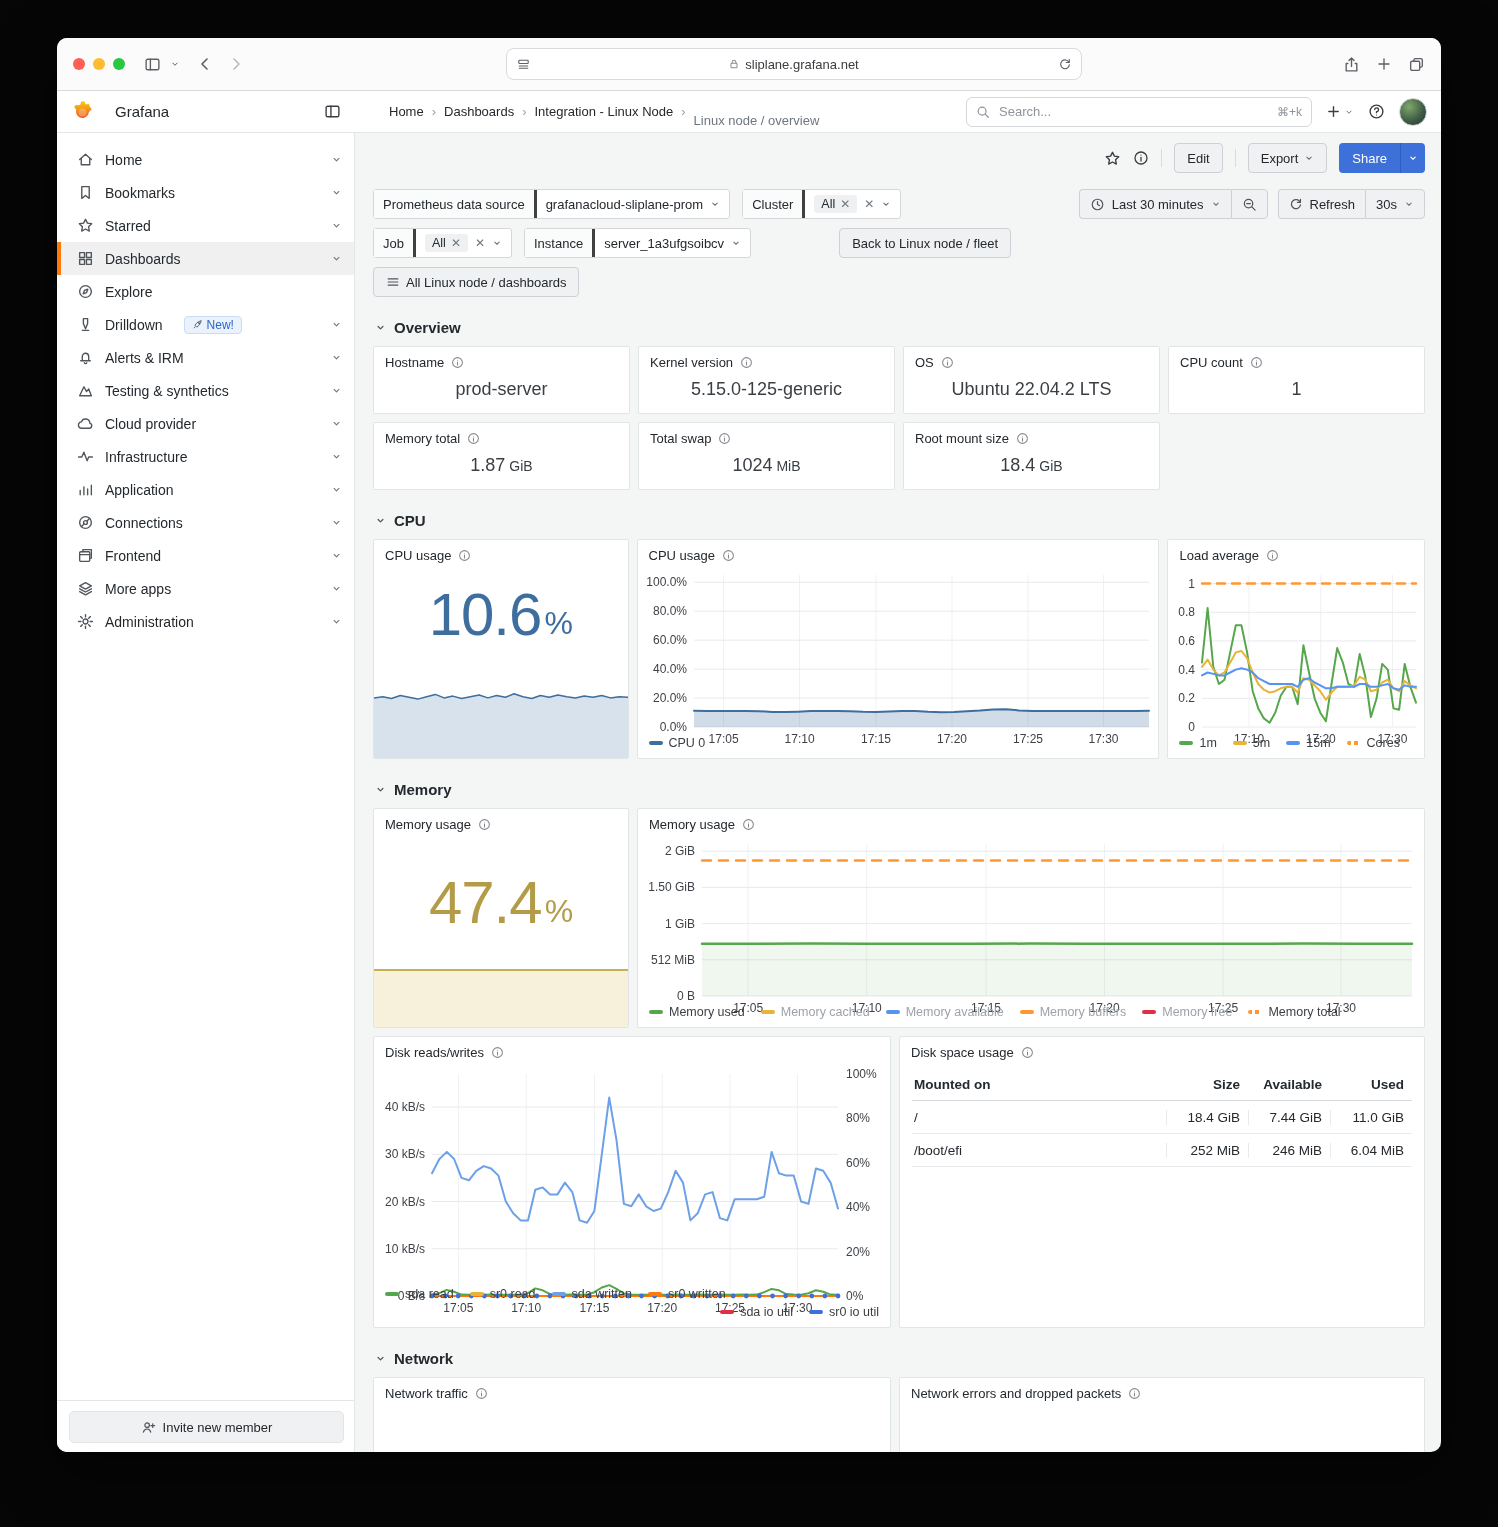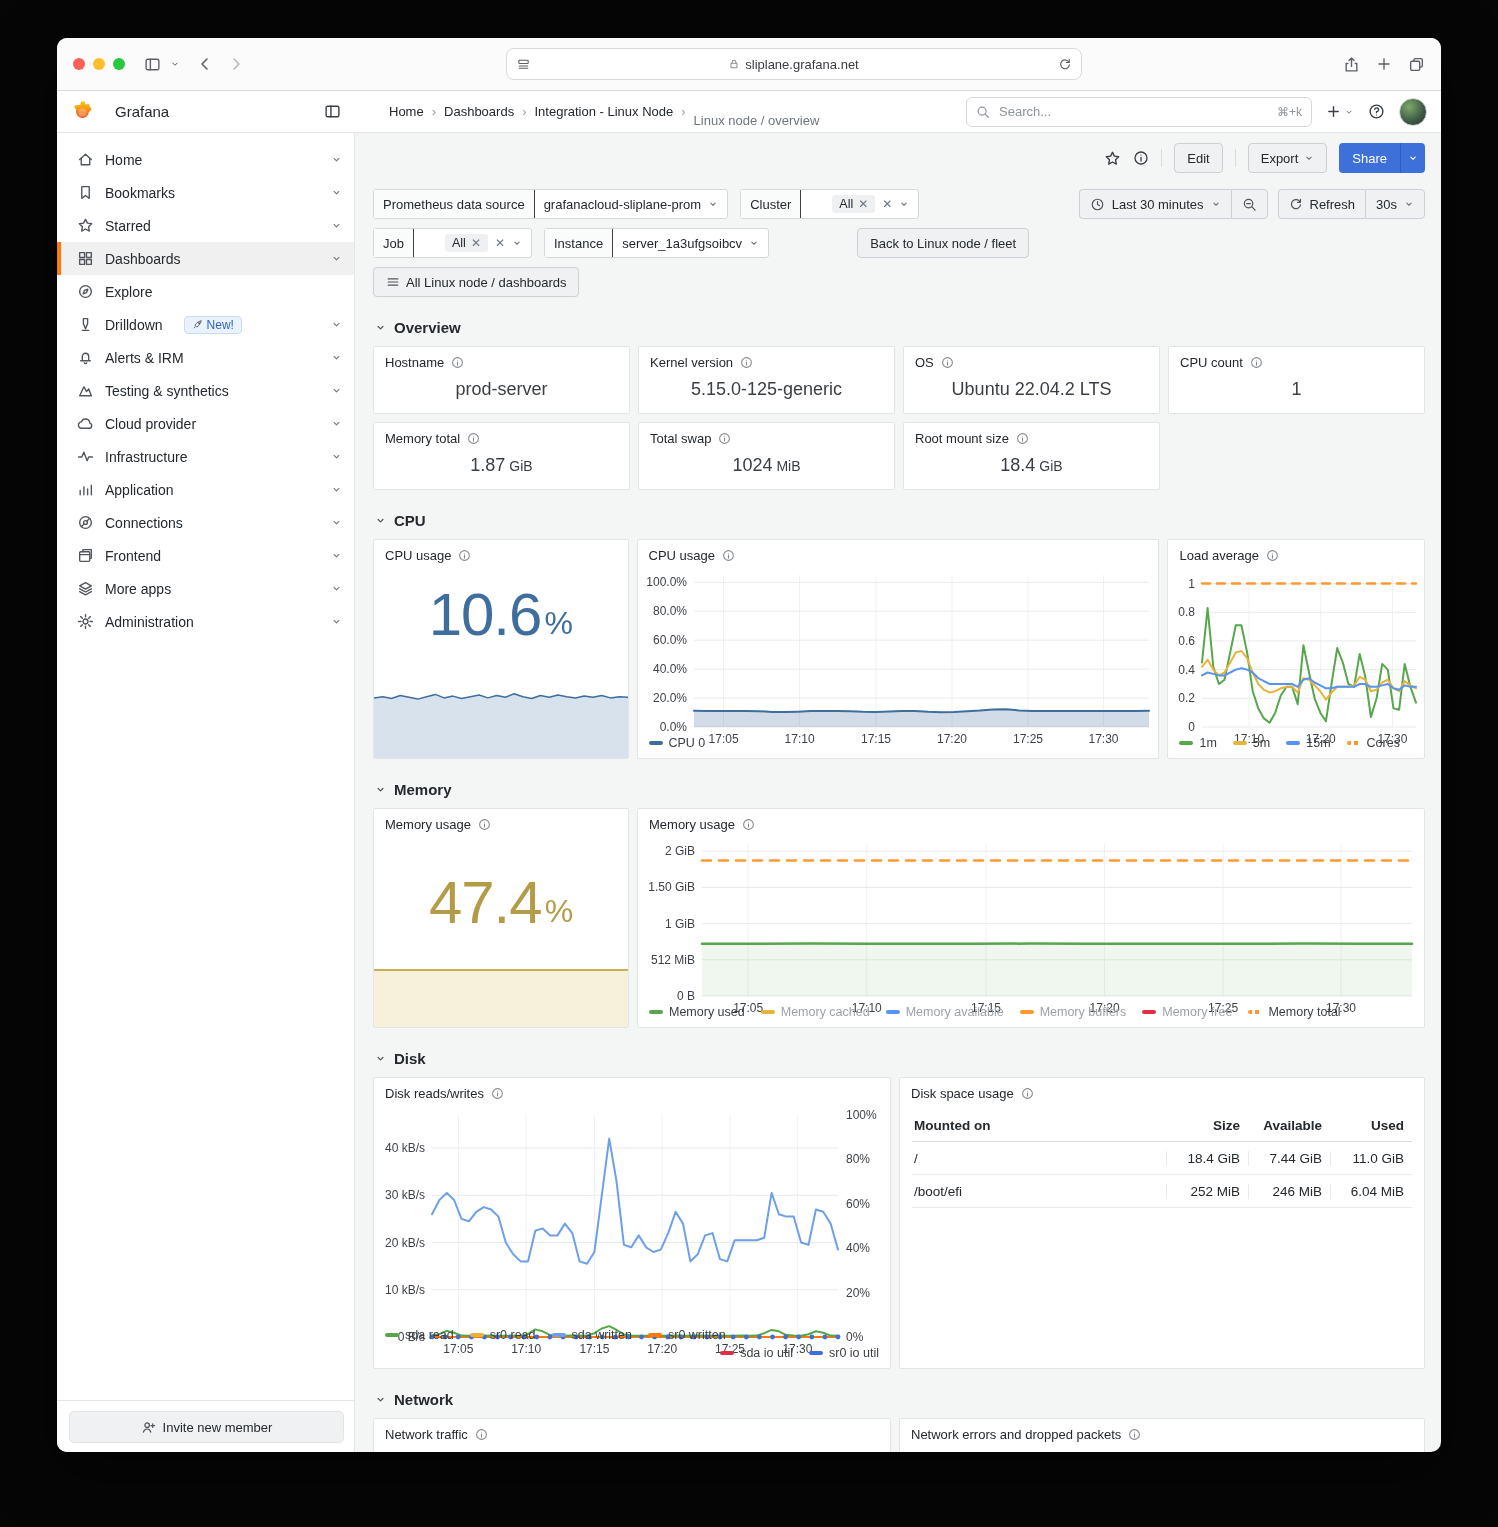--- a/index.html
+++ b/index.html
@@ -55,23 +55,23 @@
   .vdiv{width:1px;height:18px;background:#D9DBDE;}
   .btn{height:30px;display:inline-flex;align-items:center;gap:6px;border-radius:4px;font-size:13px;font-weight:500;padding:0 12px;cursor:pointer;box-sizing:border-box;}
   .btn-gray{background:#F0F1F2;border:1px solid #CED0D6;color:#24292E;}
   .share-split{display:flex;cursor:pointer;}
   .share-main{background:#3D71D9;color:#FFF;border-radius:4px 0 0 4px;height:30px;display:flex;align-items:center;padding:0 13px;font-size:13px;font-weight:500;}
   .share-caret{background:#3D71D9;border-left:1px solid #2B5FC0;color:#FFF;border-radius:0 4px 4px 0;width:24px;display:flex;align-items:center;justify-content:center;}
 
   
   .frow{display:flex;align-items:center;gap:12px;margin-bottom:9px;}
   .fbox{display:flex;align-items:stretch;height:30px;border:1px solid #D5D7DB;border-radius:3px;background:#FFF;font-size:13px;color:#24292E;box-sizing:border-box;}
-  .fbox .flabel{display:flex;align-items:center;padding:0 9px;border-right:1px solid #404040;background:#FAFBFB;white-space:nowrap;}
+  .fbox .flabel{display:flex;align-items:center;padding:0 9px;border-right:3px solid #404040;background:#FAFBFB;white-space:nowrap;}
   .fbox .fval{display:flex;align-items:center;gap:7px;padding:0 9px;white-space:nowrap;}
-  .pill{display:inline-flex;align-items:center;gap:5px;background:#EFF0F2;border-radius:3px;padding:2px 7px;font-size:12.5px;margin-left:22px;}
+  .pill{display:inline-flex;align-items:center;gap:5px;background:#EFF0F2;border-radius:3px;padding:2px 7px;font-size:12.5px;}
   .pill .x{color:#6E7680;font-size:12px;}
   .fright{margin-left:auto;display:flex;align-items:center;gap:10px;}
   .tbtn{height:30px;display:inline-flex;align-items:center;gap:7px;background:#F0F1F2;border:1px solid #CED0D6;border-radius:4px;padding:0 10px;font-size:13px;font-weight:500;color:#24292E;cursor:pointer;box-sizing:border-box;}
   .tgroup{display:flex;}
   .tgroup .tbtn{border-radius:0;}
   .tgroup .tbtn:first-child{border-radius:4px 0 0 4px;border-right:0;}
   .tgroup .tbtn:last-child{border-radius:0 4px 4px 0;text-align:center;}
 
   
   .section-h{display:flex;align-items:center;gap:8px;font-size:15px;font-weight:600;color:#24292E;margin:22px 0 10px 2px;cursor:pointer;}
@@ -957,28 +957,20 @@
                 </span>
                 <span class="legend-item">
                   <span class="sw" style="background:repeating-linear-gradient(90deg,#FF9830 0 4px,transparent 4px 7px);"></span>
                   <span>Memory total</span>
                 </span>
               </div>
             </div>
         </div>
       </div>
 
-      <div class="section-h">
-        <span class="icon chev">
-            <svg viewBox="0 0 16 16" width="11" height="11" fill="none" stroke="currentColor" stroke-width="1.8" stroke-linecap="round" stroke-linejoin="round">
-              <path d="M4.5 6.5 8 10l3.5-3.5"></path>
-            </svg>
-          </span>
-        <span>Disk</span>
-      </div>
       <div class="prow">
         <div class="panel" style="width:518px;height:292px">
           <div class="p-title">
               <span>Disk reads/writes</span>
             <span class="icon info">
                 <svg viewBox="0 0 16 16" width="13" height="13" fill="none" stroke="currentColor" stroke-width="1.3" stroke-linecap="round">
                   <circle cx="8" cy="8" r="6"></circle>
                   <path d="M8 7.4V11"></path>
                   <circle cx="8" cy="5.1" r="0.6" fill="currentColor" stroke="none"></circle>
                 </svg>

